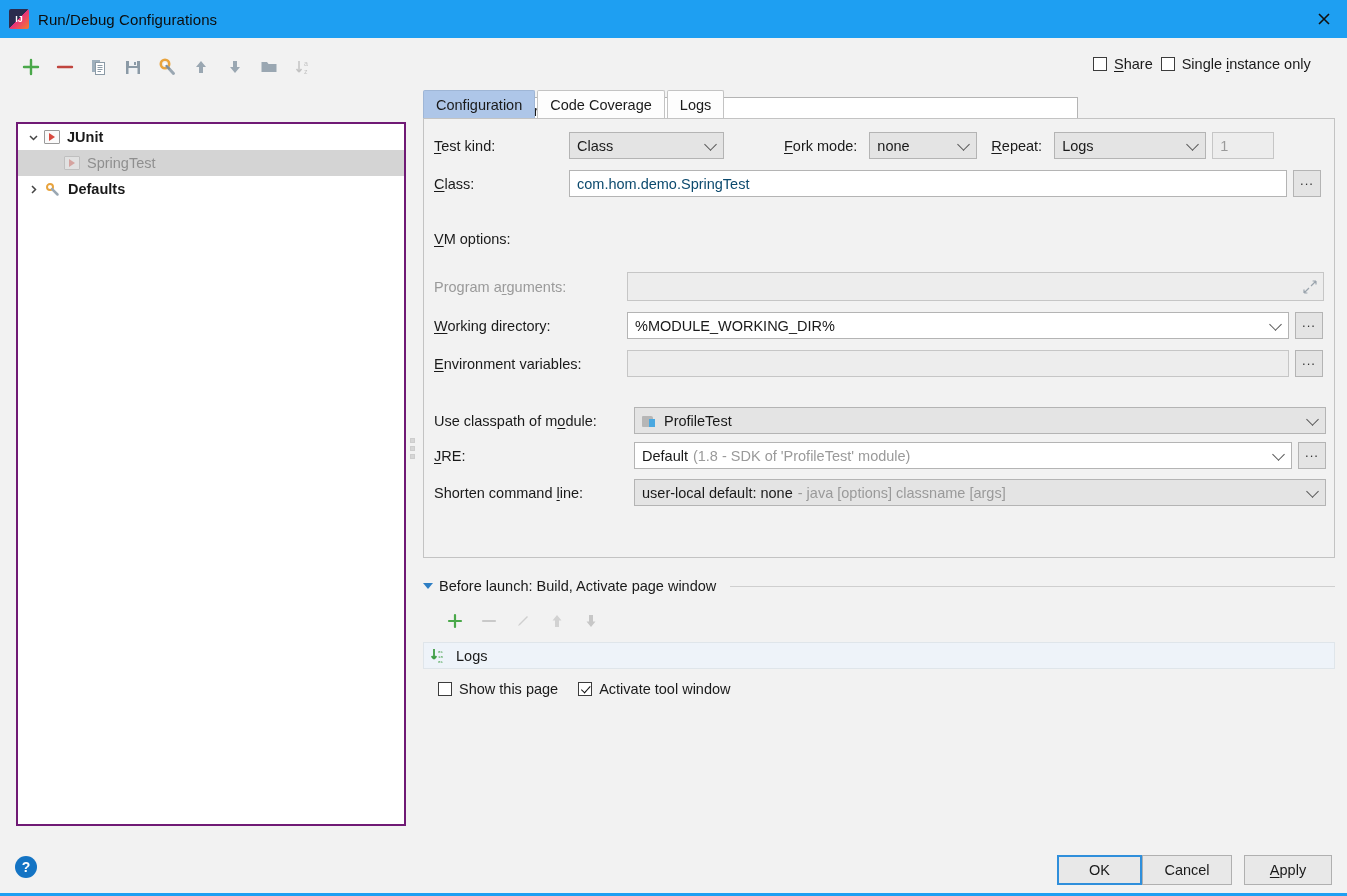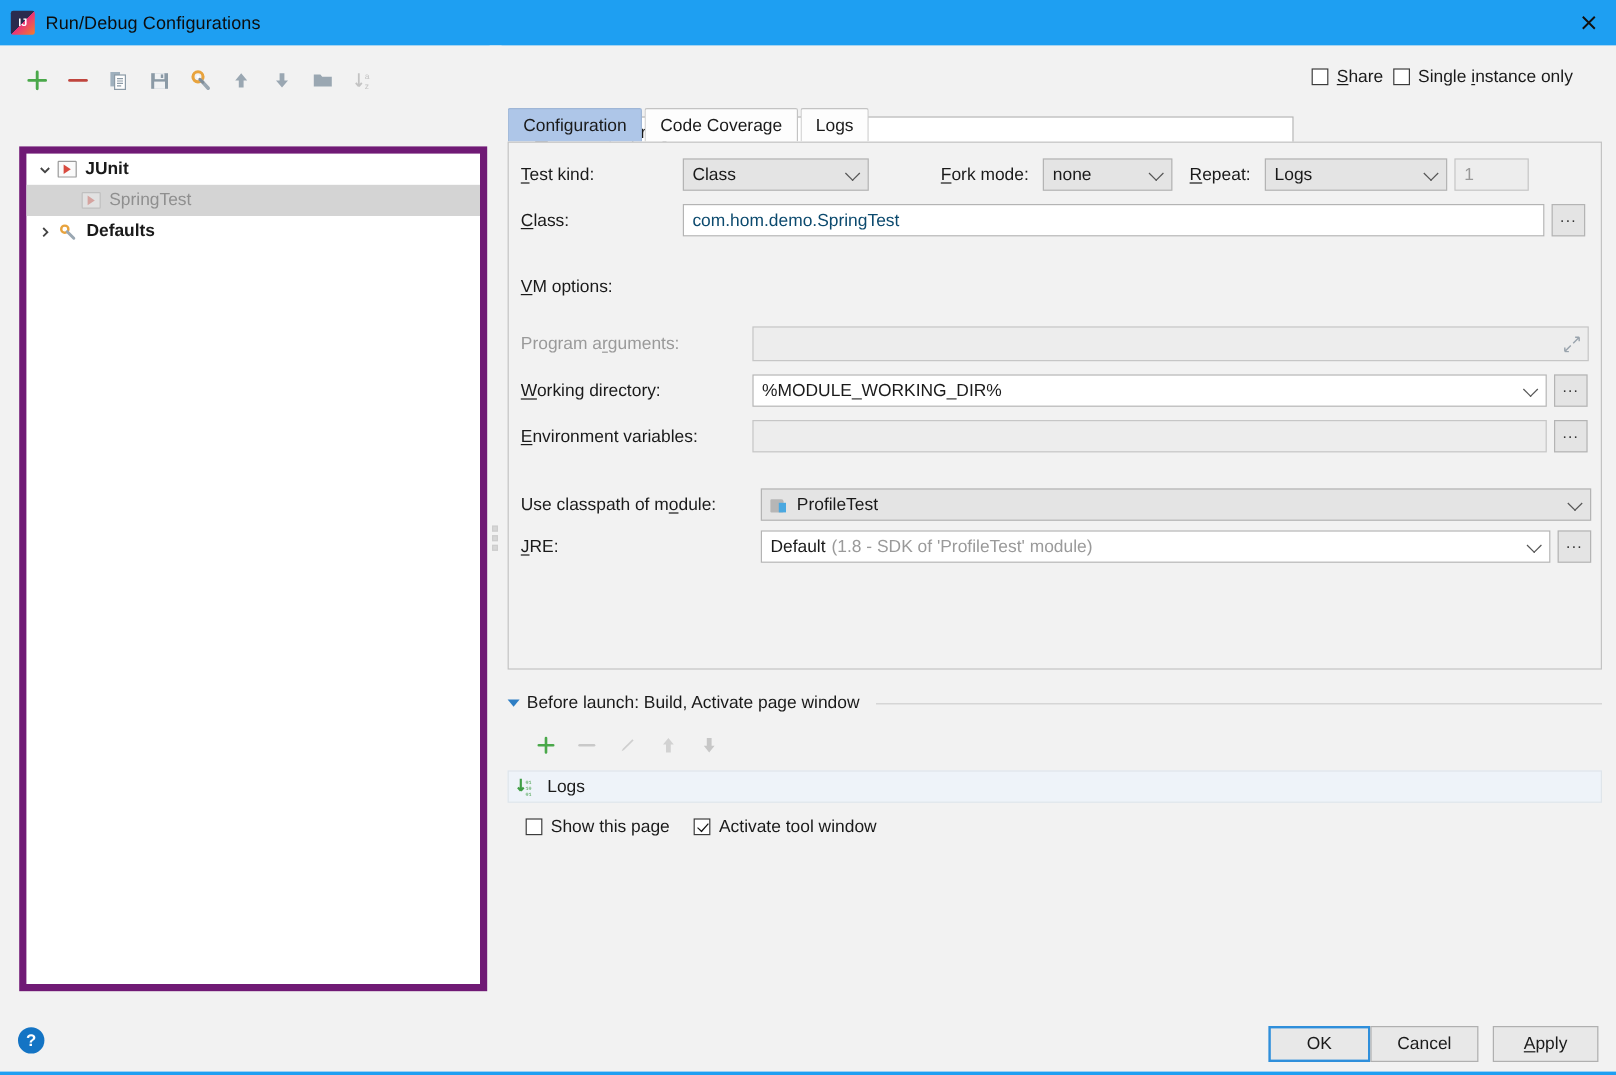--- a/index.html
+++ b/index.html
@@ -67,21 +67,21 @@
     width: 34px; height: 32px;
     display: flex; align-items: center; justify-content: center;
     cursor: pointer;
   }
   .tb-btn.disabled { cursor: default; }
 
   #tree-box {
     position: absolute; left: 16px; top: 84px;
     width: 390px; height: 704px;
     background: #ffffff;
-    border: 6px solid #701a75;
+    border: 2px solid #701a75;
     overflow: hidden;
   }
   .tree-row {
     height: 26px;
     display: flex; align-items: center;
     font-size: 14.5px;
     cursor: pointer;
     padding-left: 4px;
   }
   .tree-row.selected { background: #d4d4d4; }
@@ -538,20 +538,28 @@
       <div class="row" style="left:10px; top:323px; width:892px;">
         <span class="lbl" style="width:200px"><span class="u">J</span>RE:</span>
         <div class="combo white" style="width:658px">
           <span>Default</span>
           <span style="color:#9a9a9a; margin-left:5px">(1.8 - SDK of 'ProfileTest' module)</span>
           <span class="caret thin"></span>
         </div>
         <span class="dotbtn" style="margin-left:6px">...</span>
       </div>
 
+      <div class="row" style="left:10px; top:360px; width:892px;">
+        <span class="lbl" style="width:200px">Shorten command <span class="u">l</span>ine:</span>
+        <div class="combo" style="width:692px">
+          <span>user-local default: none</span>
+          <span style="color:#9a9a9a; margin-left:5px">- java [options] classname [args]</span>
+          <span class="caret thin"></span>
+        </div>
+      </div>
 
     </div>
 
     <div id="before-launch-hdr">
       <span class="tri-down"></span>
       <span id="bl-title">Before launch: Build, Activate page window</span>
       <span id="bl-line"></span>
     </div>
 
     <div id="bl-toolbar">

